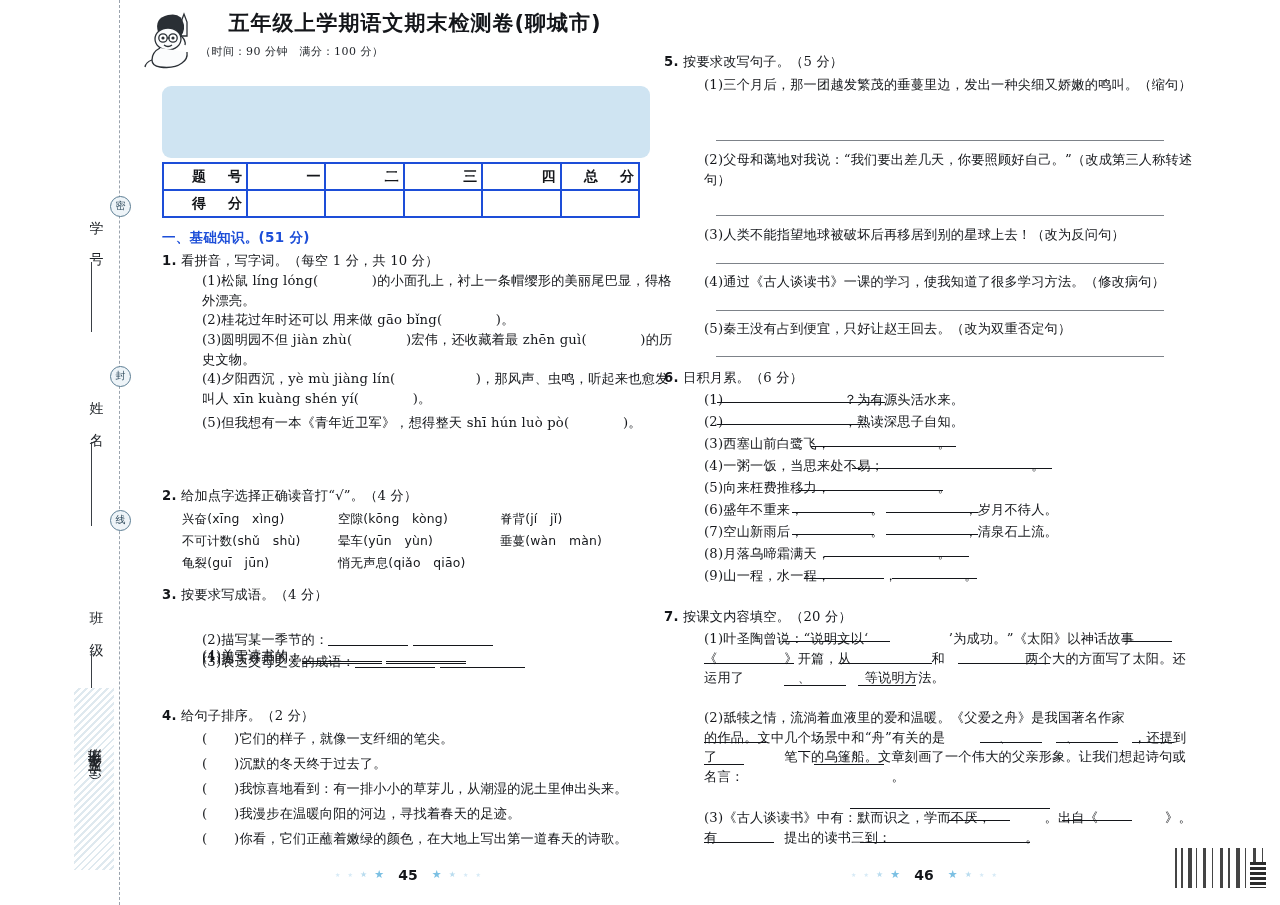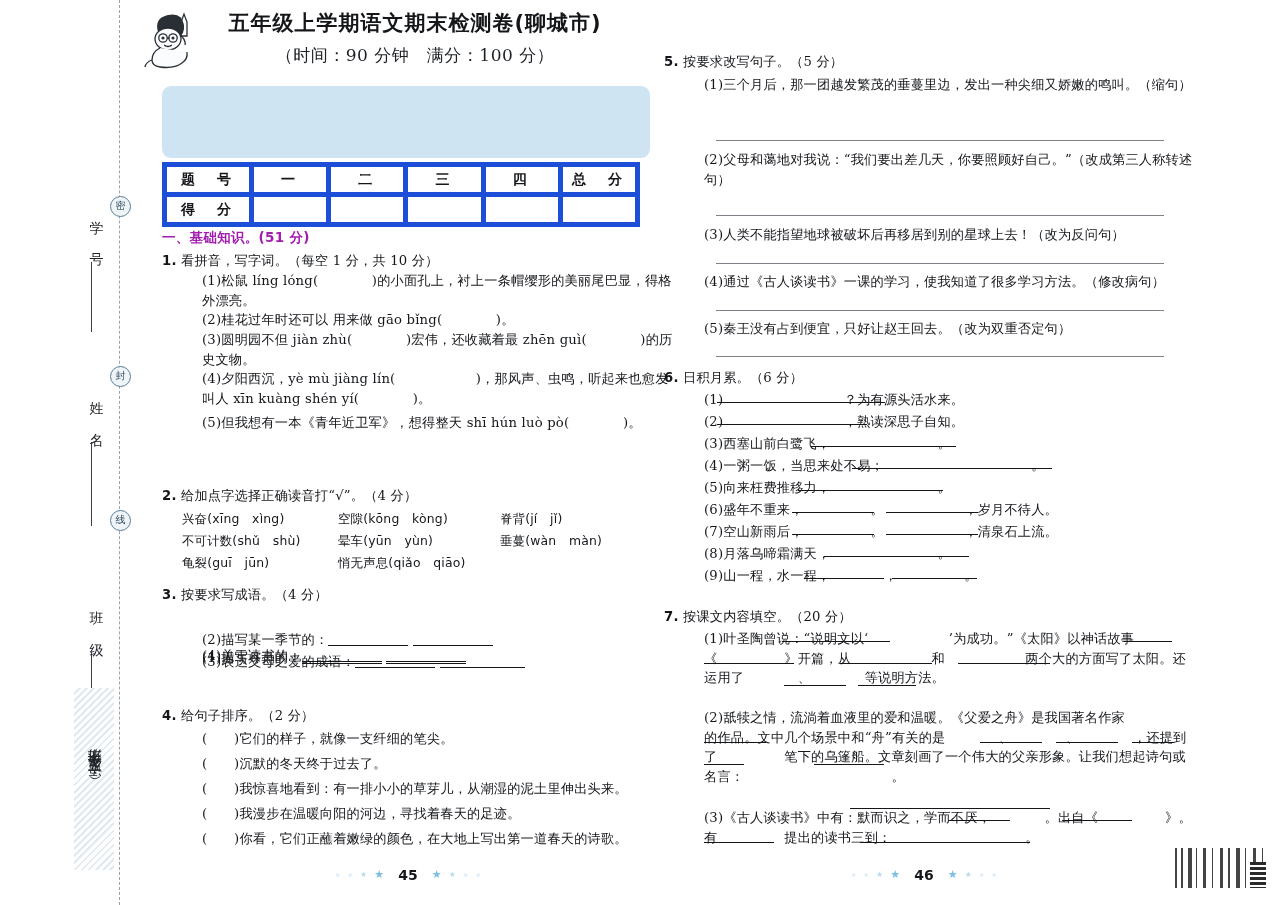--- a/index.html
+++ b/index.html
@@ -119,58 +119,57 @@
     font-family: "DejaVu Sans", "Liberation Sans", sans-serif;
     font-weight: bold;
     font-size: 21px;
     letter-spacing: 1px;
     color: #14161a;
   }
   #title-sub {
     position: absolute;
     left: 52px; top: 44px;
     width: 430px;
-    text-align: center;
-    font-size: 17px;
+    font-size: 11px;
     color: #1d2126;
     letter-spacing: 0.5px;
   }
   #mascot {
     position: absolute;
     left: -8px; top: 6px;
     width: 68px; height: 64px;
   }
 
   
   #score-table {
     position: absolute;
     left: 14px; top: 162px;
     width: 478px;
     border-collapse: collapse;
     table-layout: fixed;
   }
   #score-table td {
-    border: 5px solid #1d4ed8;
+    border: 2px solid #1d4ed8;
     height: 25px;
-    text-align: center;
+    text-align: right;
     font-size: 14px;
     font-family: "DejaVu Sans", "Liberation Sans", sans-serif;
     font-weight: bold;
     letter-spacing: 4px;
     padding: 0;
   }
   #score-table td.head { width: 82px; }
 
   
   .sec-title {
     position: absolute;
     font-family: "DejaVu Sans", "Liberation Sans", sans-serif;
     font-weight: bold;
     font-size: 13.5px;
-    color: #a21caf;
+    color: #1d4ed8;
     letter-spacing: 0.3px;
     white-space: nowrap;
   }
   .q {
     position: absolute;
     font-size: 13.2px;
     line-height: 19.5px;
     letter-spacing: 0.2px;
     color: #14161a;
   }

